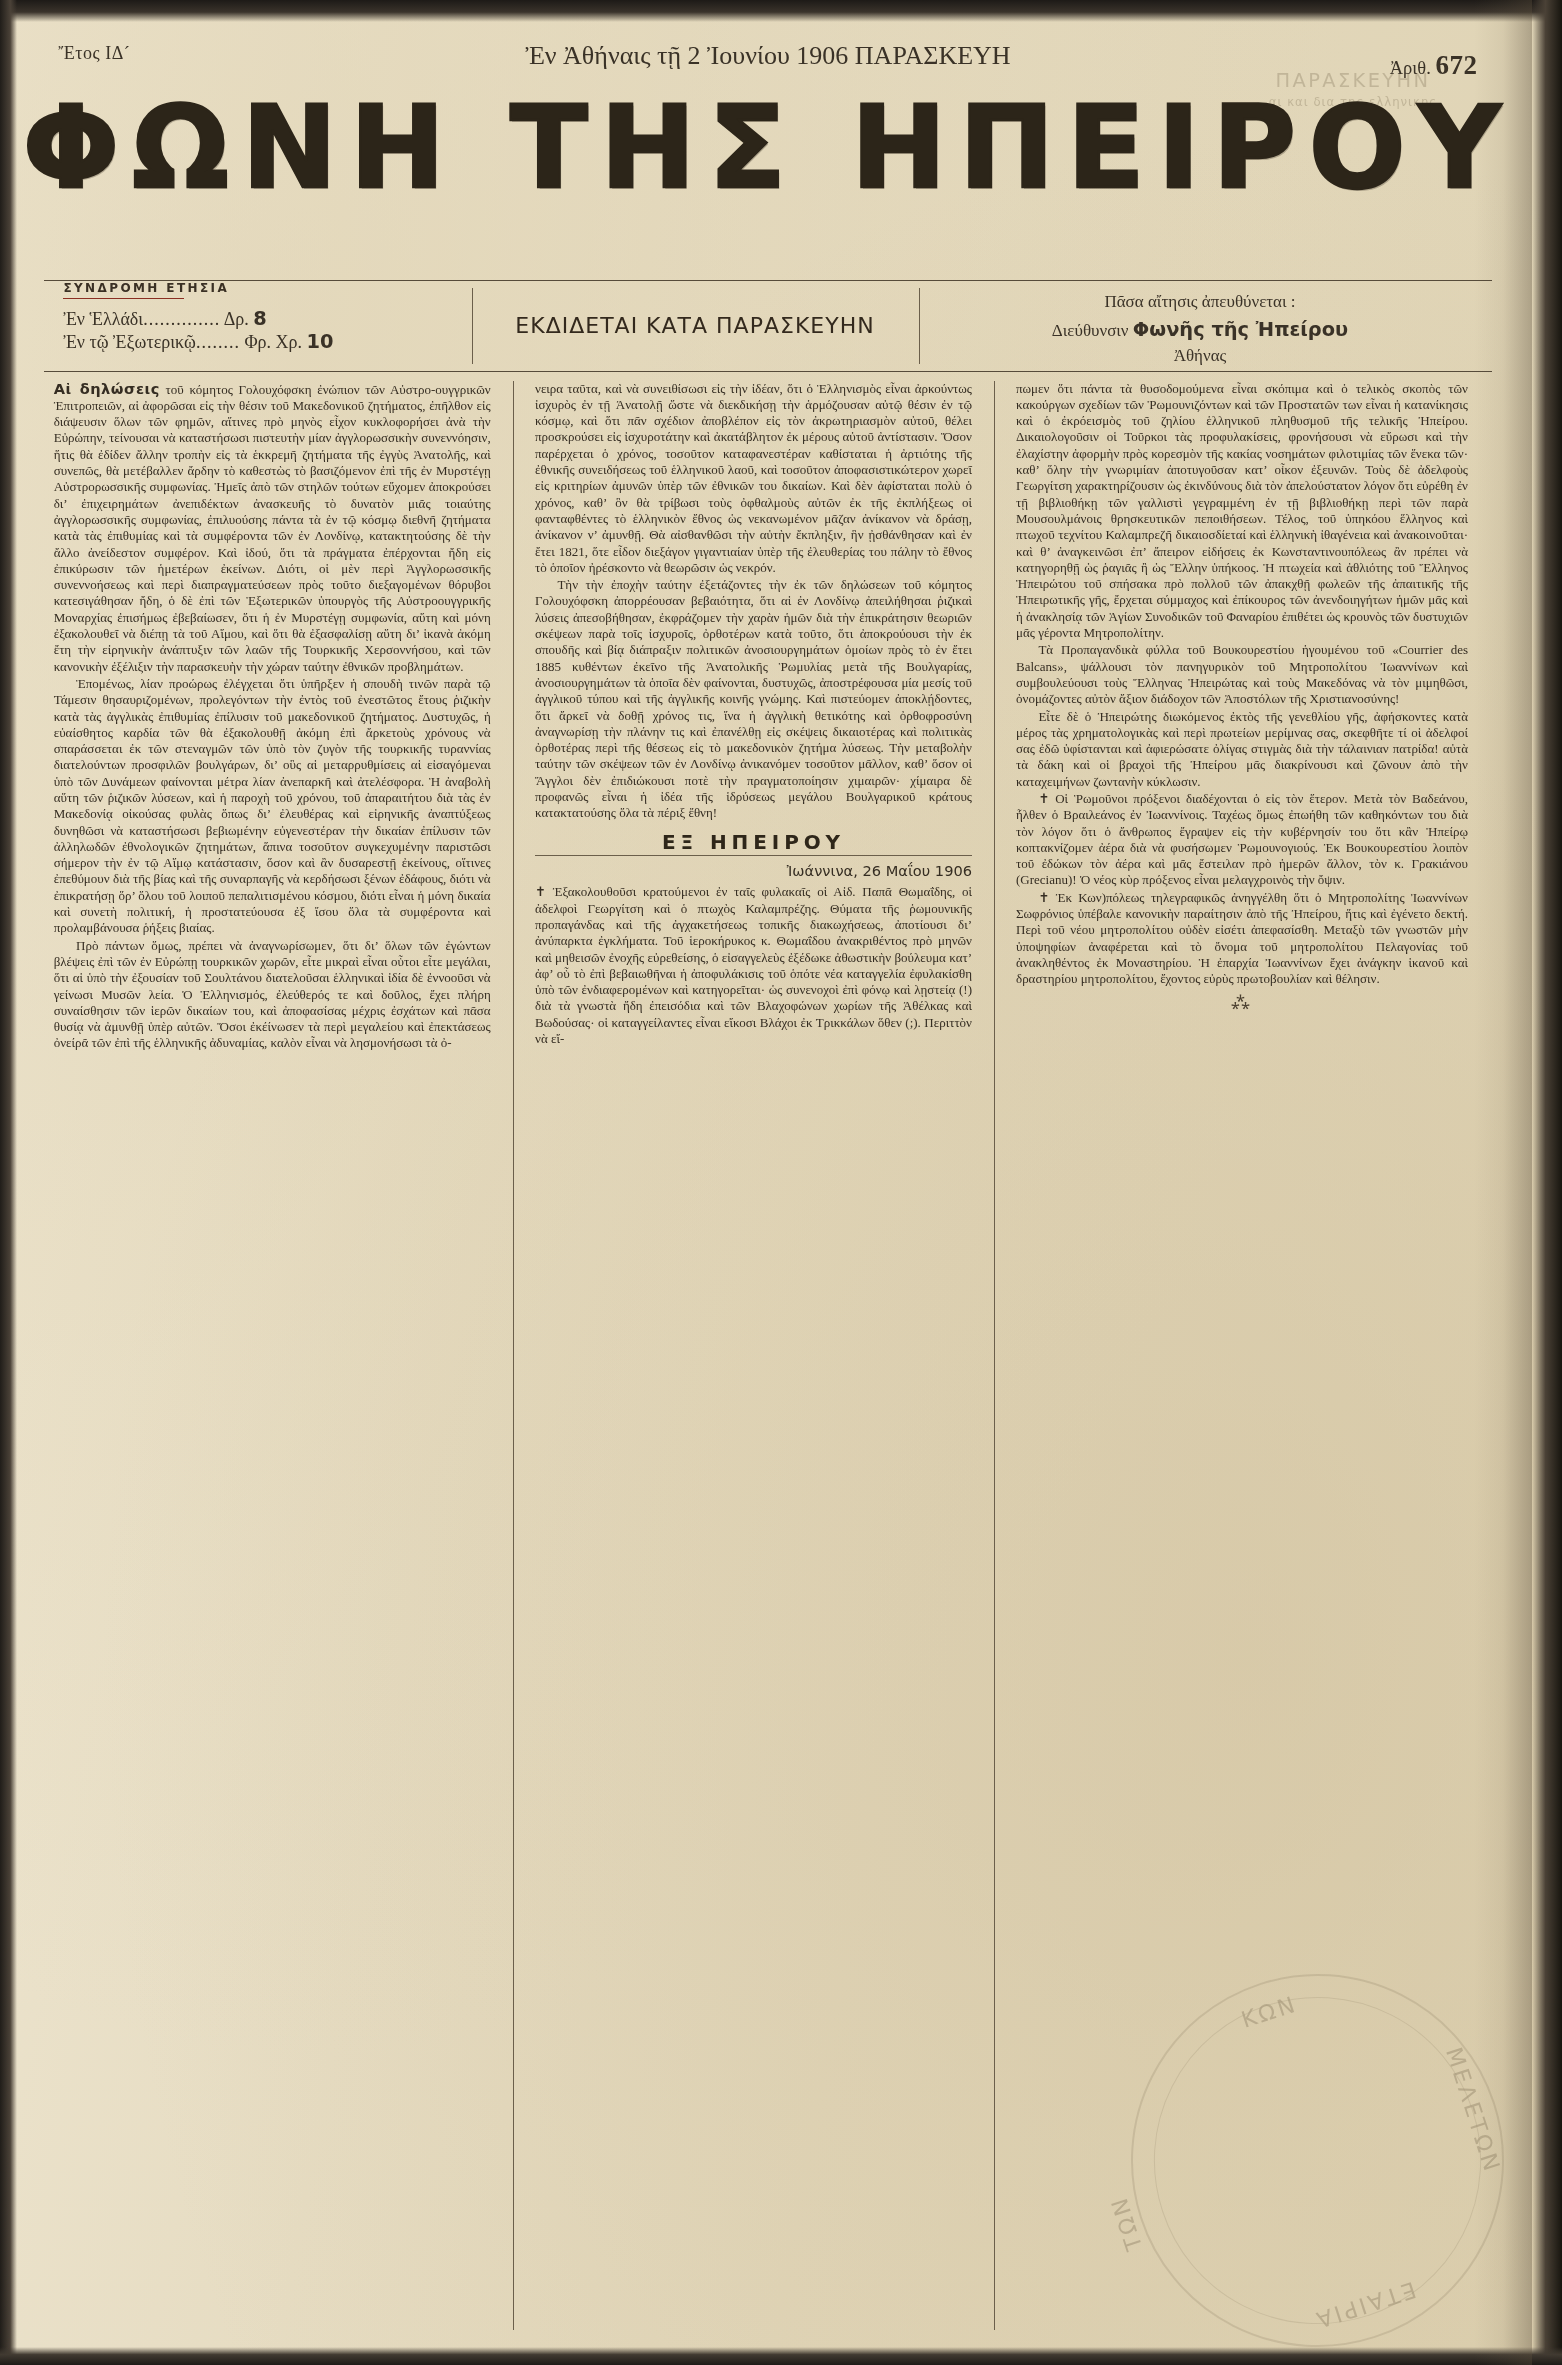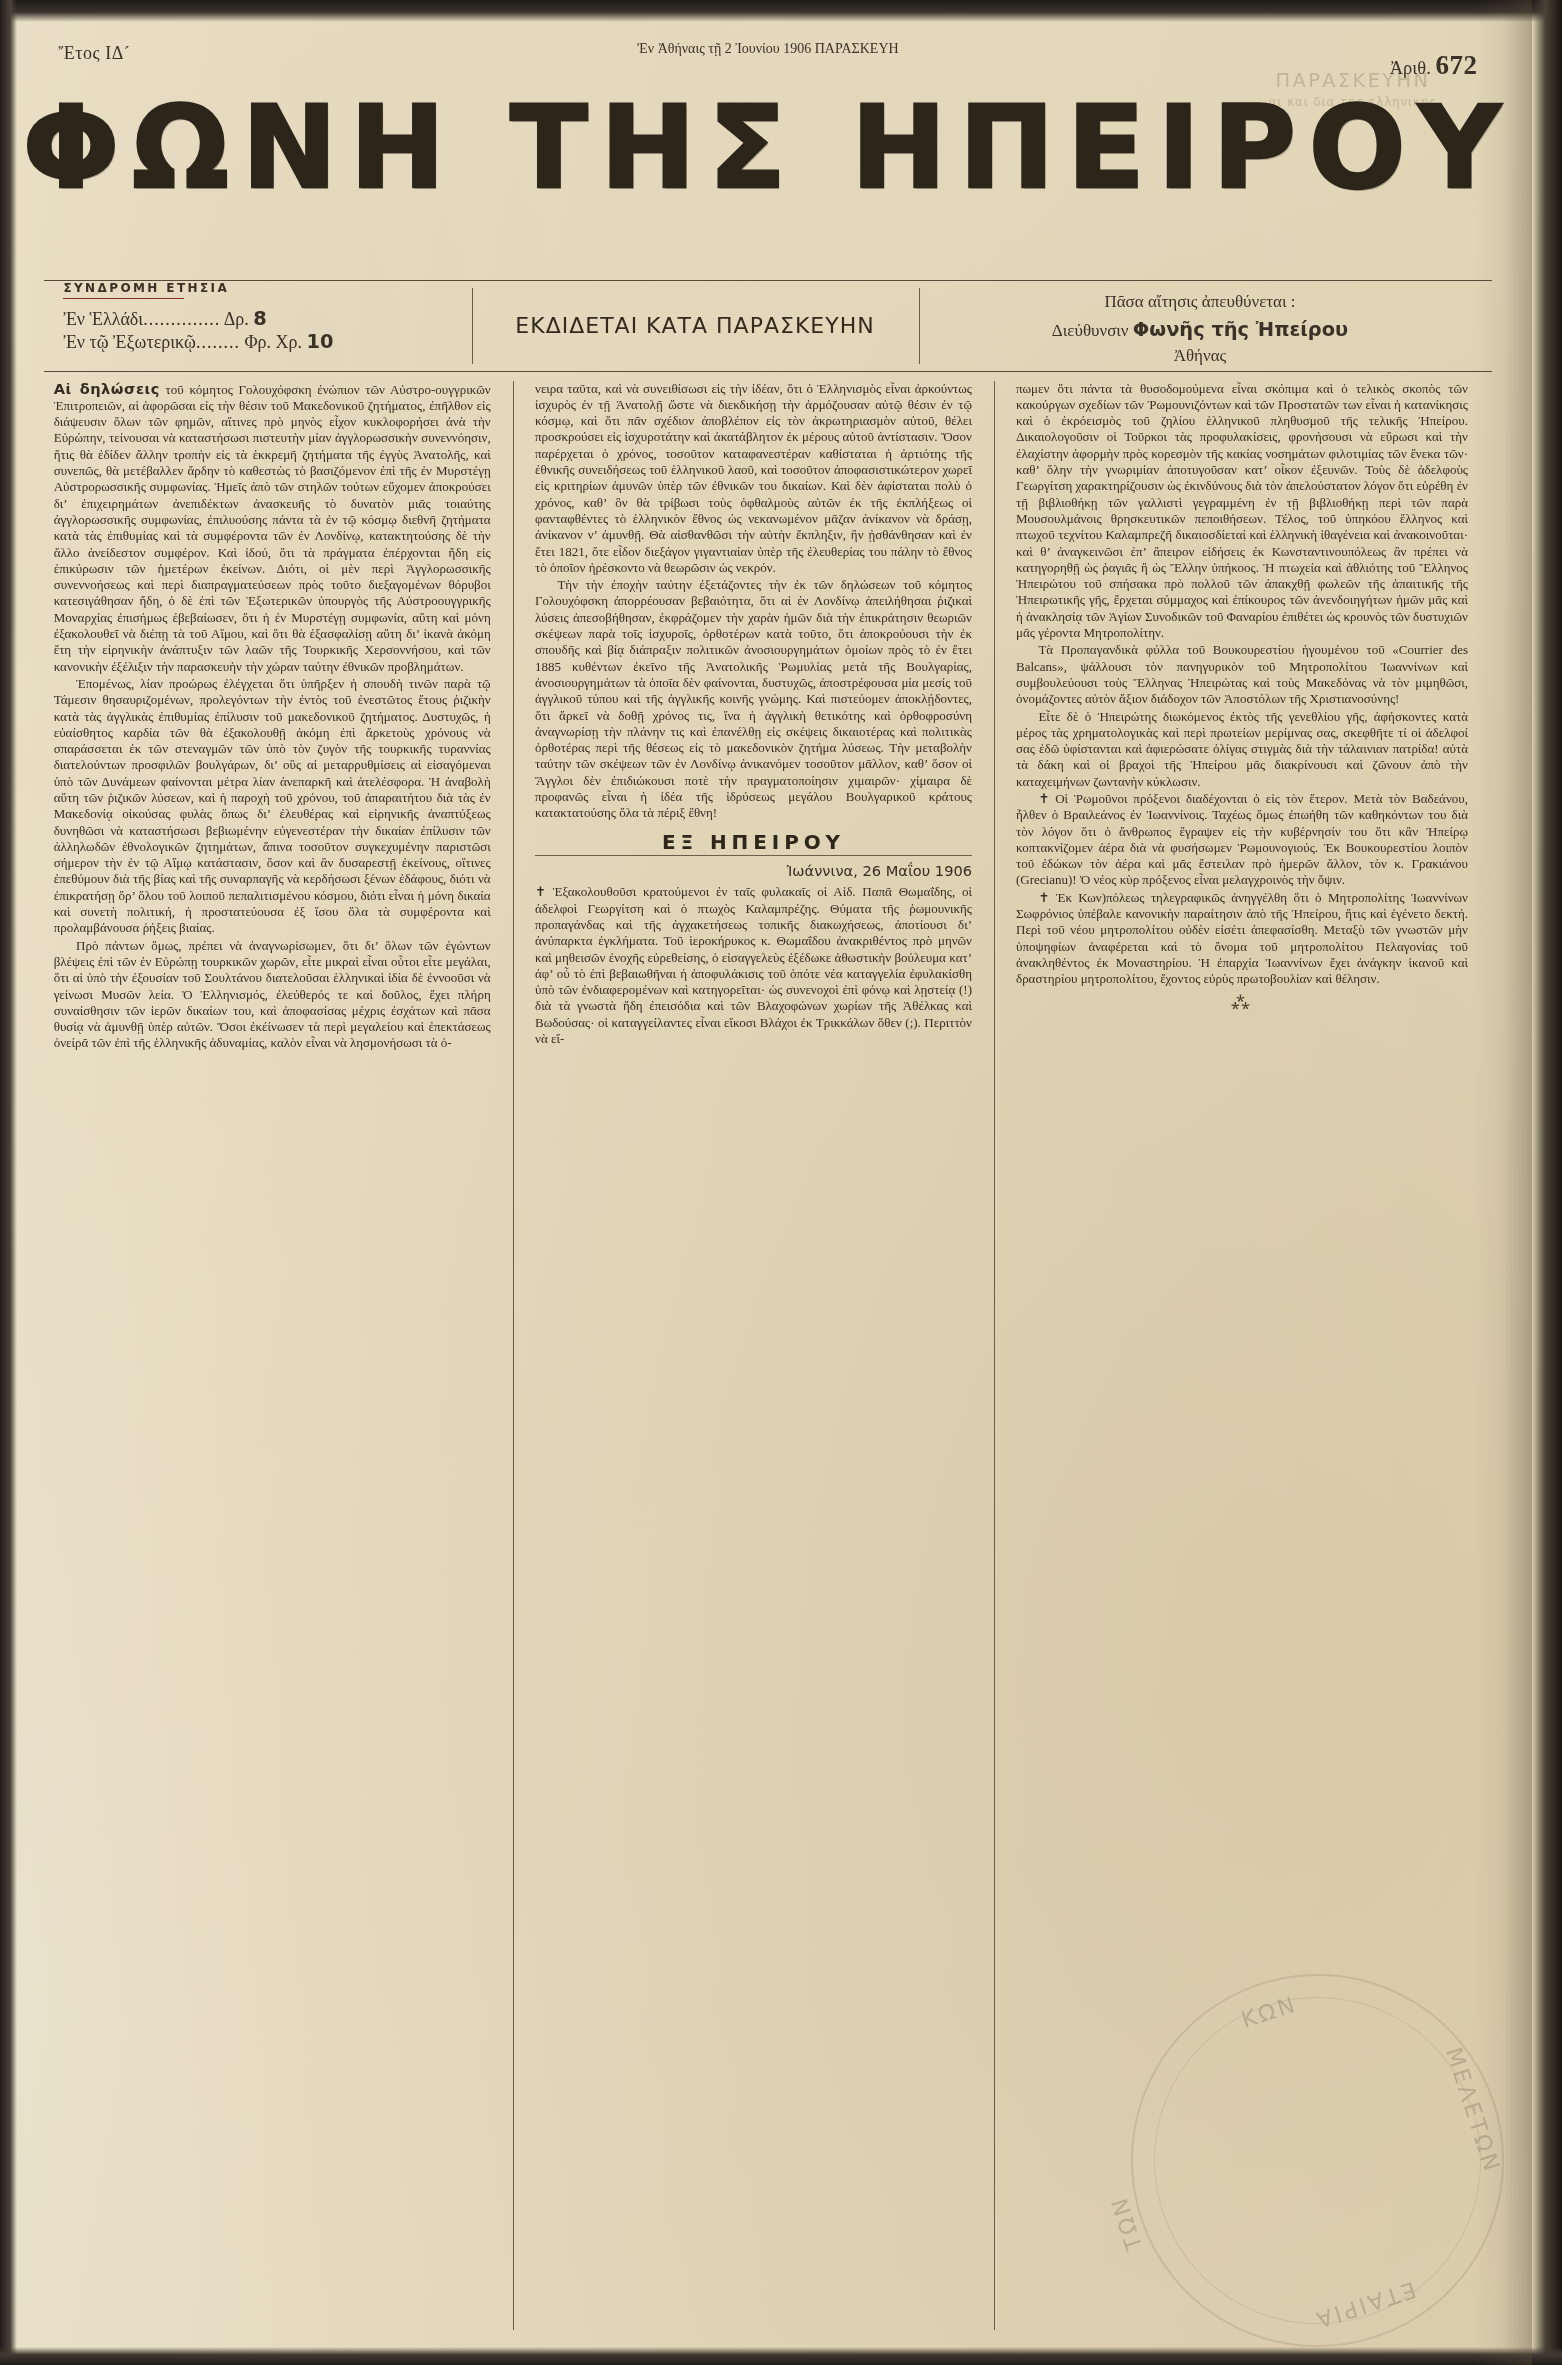--- a/index.html
+++ b/index.html
@@ -19,21 +19,21 @@
   .edge-left{position:absolute;left:0;top:0;width:16.5px;height:2366px;background:linear-gradient(90deg,#201d19 0%,#4b4238 60%,rgba(75,66,56,0) 100%);}
   .edge-right{position:absolute;right:0;top:0;width:30px;height:2366px;background:linear-gradient(270deg,#17150f 0%,#4a4136 55%,rgba(74,65,54,0) 100%);}
   .edge-bottom{position:absolute;left:0;bottom:0;width:1562px;height:19.4px;background:linear-gradient(0deg,#1b1815 0%,#413a31 60%,rgba(65,58,49,0) 100%);}
   .spine{position:absolute;right:30px;top:0;width:58px;height:2366px;background:linear-gradient(270deg,rgba(90,78,60,0.38) 0%,rgba(120,105,80,0.10) 50%,rgba(0,0,0,0) 100%);}
 
   .sheet{position:absolute;left:44px;top:29px;width:1448px;height:2303px;}
 
   
   .topline{position:relative;height:45px;}
   .top-left{position:absolute;left:14.6px;top:13.6px;font-size:18px;letter-spacing:0.5px;color:#3a3227;}
-  .top-center{position:absolute;left:50%;transform:translateX(-50%);top:11.7px;font-size:14px;color:#3a3227;white-space:nowrap;}
+  .top-center{position:absolute;left:50%;transform:translateX(-50%);top:11.7px;font-size:26px;color:#3a3227;white-space:nowrap;}
   .top-right{position:absolute;right:14.6px;top:21px;font-size:18.5px;color:#3a3227;white-space:nowrap;}
   .top-right b{font-size:27px;font-weight:bold;letter-spacing:0.5px;}
 
   .title-wrap{position:relative;height:204px;margin-top:1.9px;}
   .title{
     position:absolute;left:50%;transform:translateX(-50%);top:4.9px;
     font-family:"DejaVu Sans", sans-serif;
     font-weight:bold;
     font-size:114px;
     letter-spacing:12.6px;

